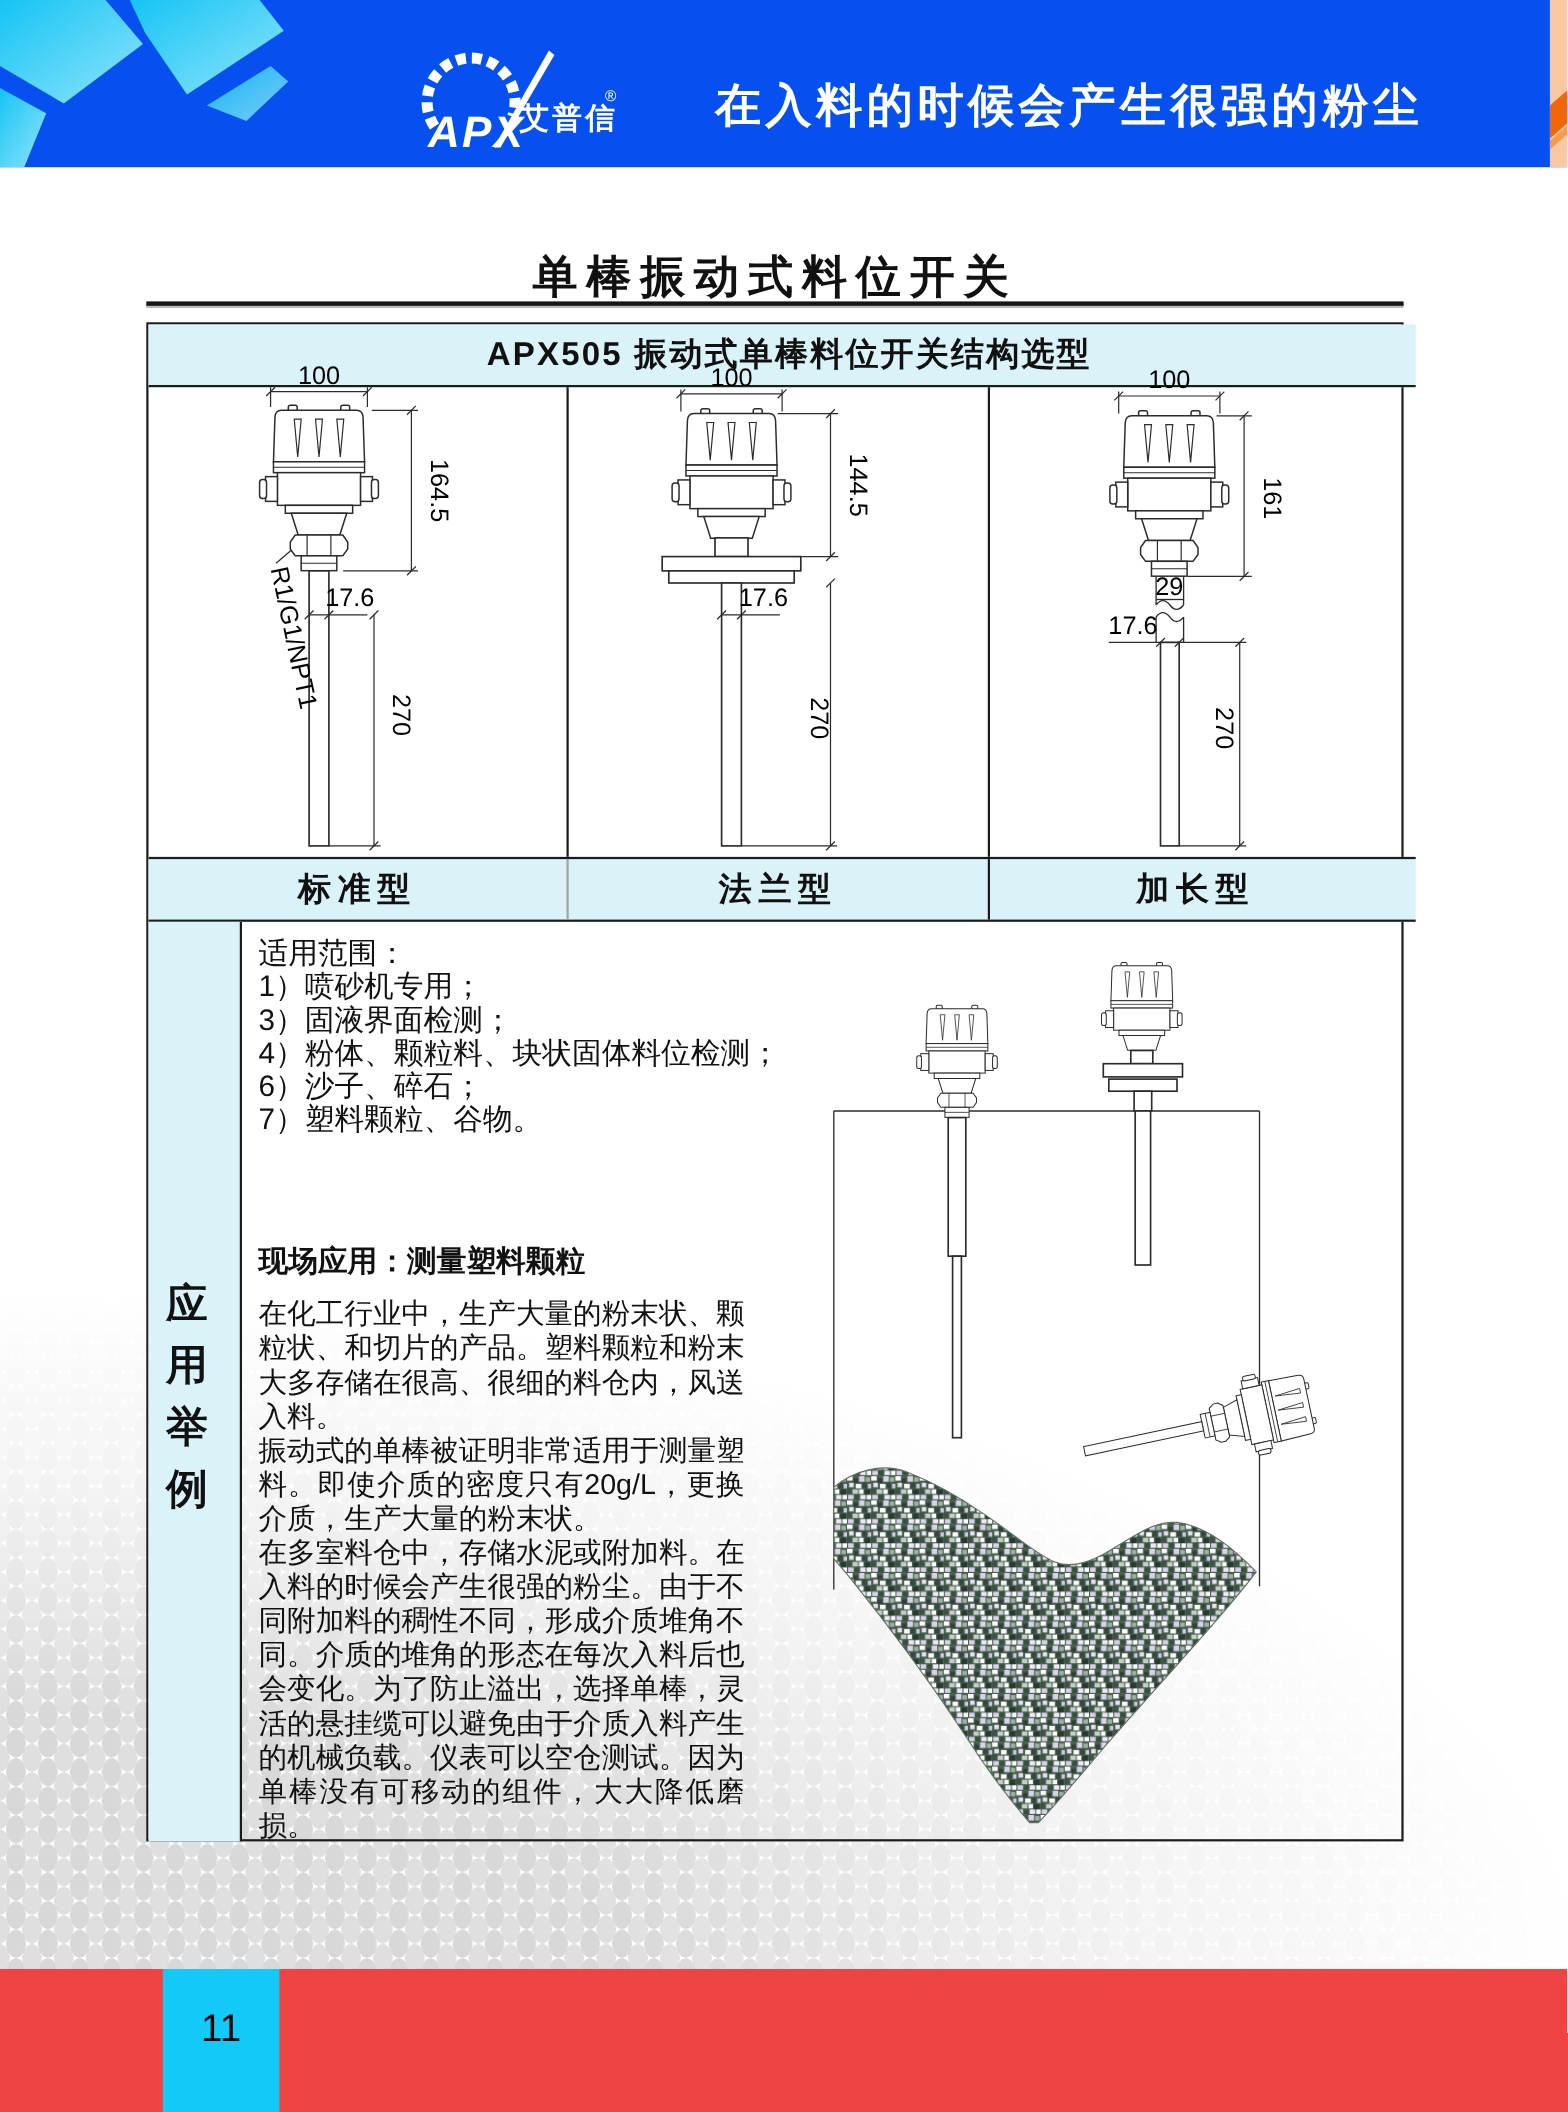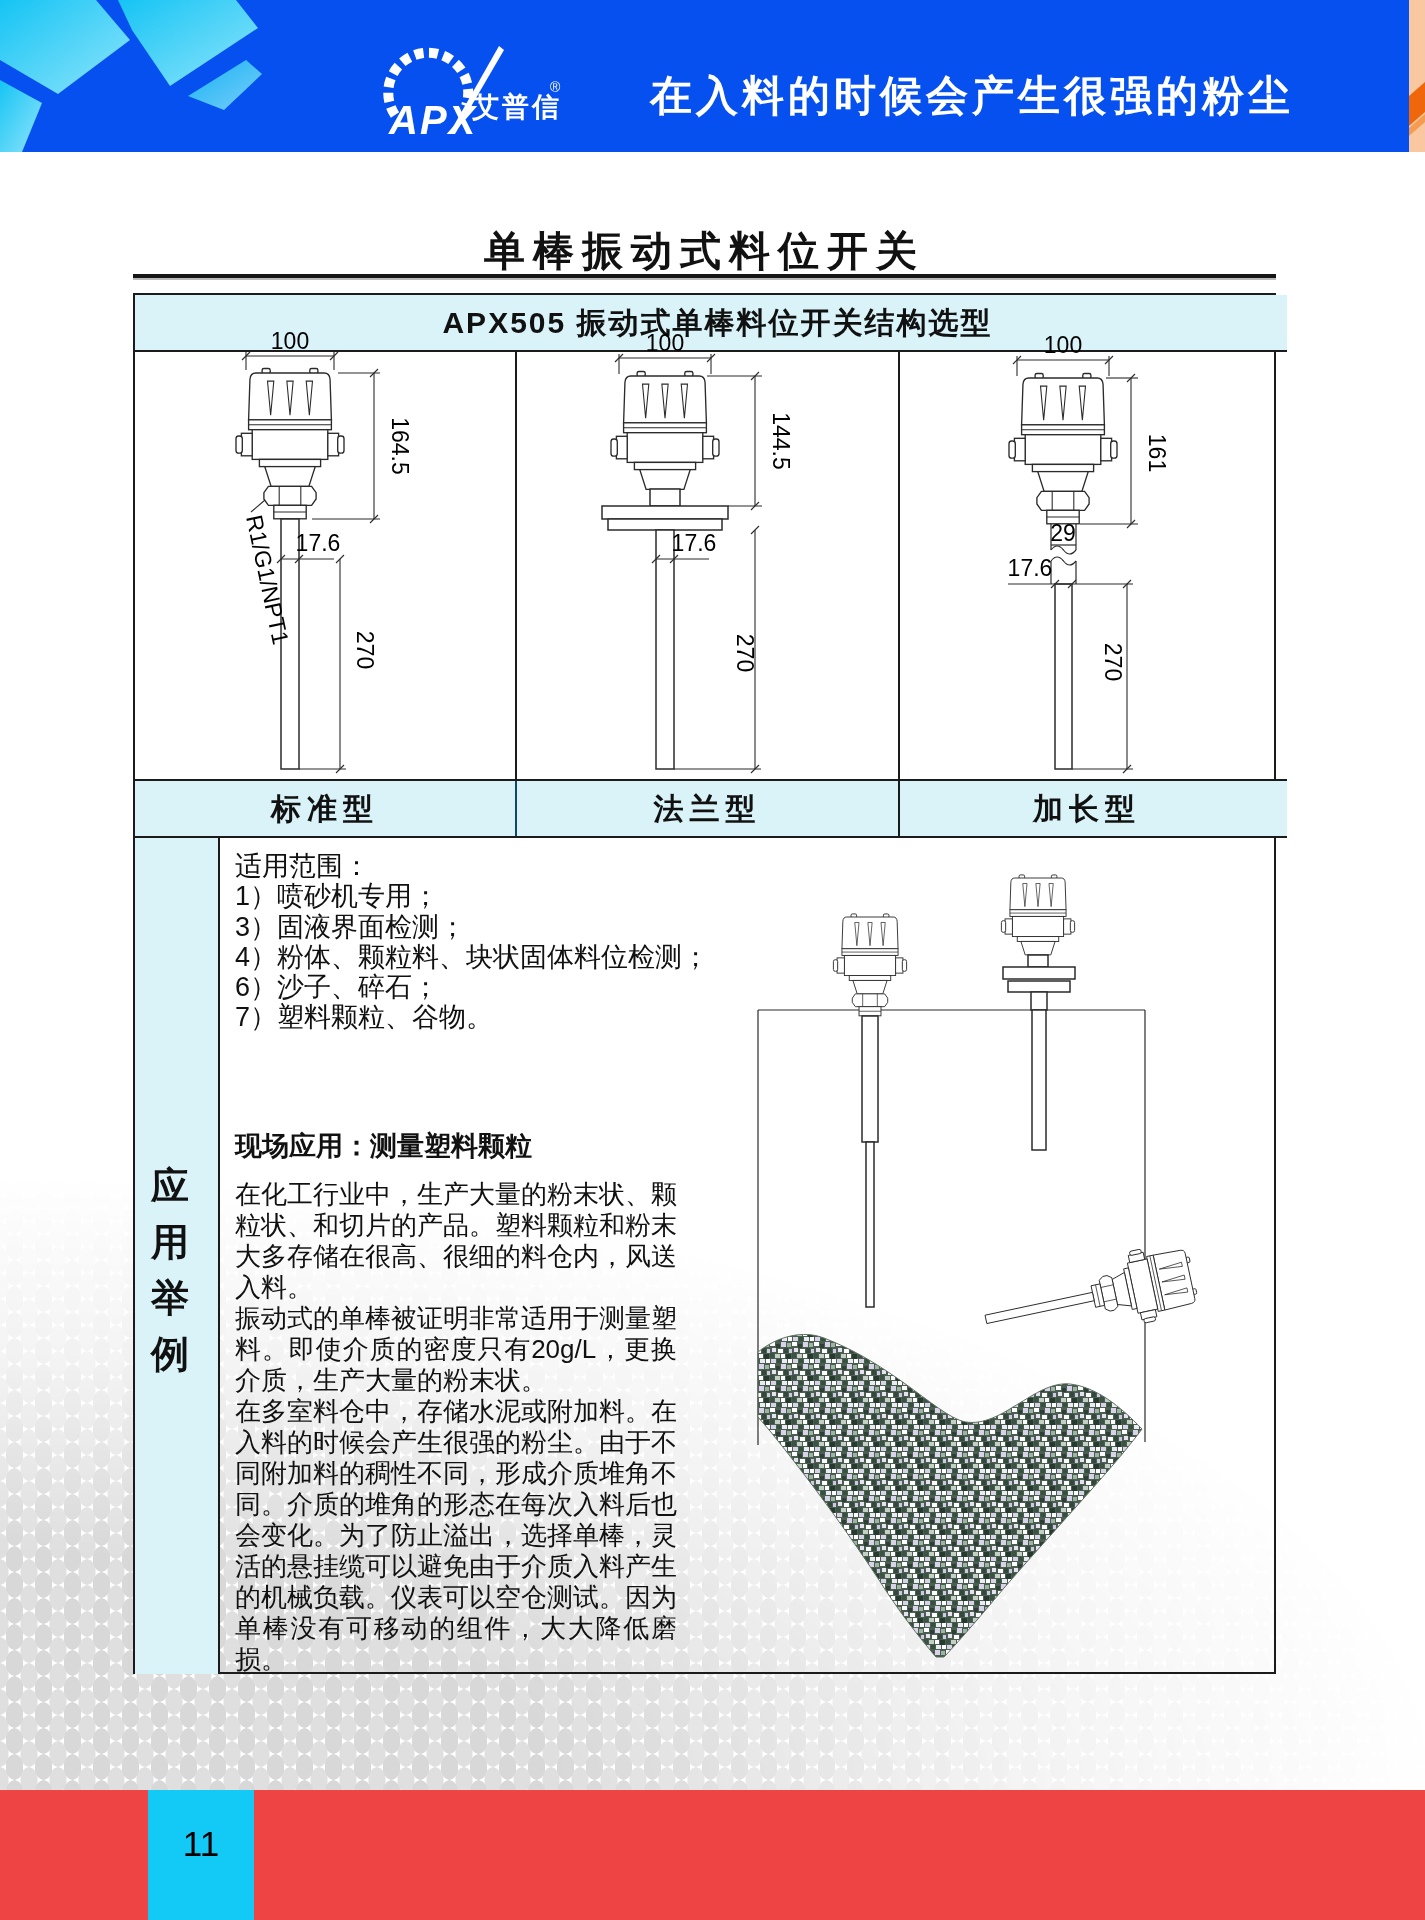--- a/index.html
+++ b/index.html
@@ -27,21 +27,21 @@
 
   
   .tbl{left:133px;top:293px;width:1143px;height:1381px;border:2px solid #1b1b1b;box-sizing:border-box;z-index:2;}
   .cyan{background:#d9f3f9;padding-left:13px;}
   .t-head{left:0;top:0;width:1139px;height:55px;border-bottom:2px solid #1b1b1b;text-align:center;
           line-height:56px;font-size:30px;font-weight:bold;letter-spacing:2px;}
   .vsep1{left:380px;top:57px;width:2px;height:427px;background:#1b1b1b;}
   .vsep2{left:763px;top:57px;width:2px;height:427px;background:#1b1b1b;}
   .t-label-row{left:0;top:484px;width:1139px;height:55px;border-top:2px solid #1b1b1b;border-bottom:2px solid #1b1b1b;box-sizing:content-box;}
   .t-label{top:0;height:55px;line-height:55px;text-align:center;font-size:30px;font-weight:bold;letter-spacing:6px;}
-  .lb0{left:0;width:380px;border-right:2px solid #0c4a6e;}
+  .lb0{left:0;width:380px;border-right:2px solid #a3a3a3;}
   .lb1{left:382px;width:381px;border-right:2px solid #1b1b1b;}
   .lb2{left:765px;width:374px;}
   .sidebar{left:0;top:543px;width:70px;height:836px;border-right:2px solid #1b1b1b;}
   .sidebar-txt{left:0;top:320px;width:70px;text-align:center;font-size:38px;font-weight:bold;line-height:56px;color:#111;}
 
   
   .scope{left:100px;top:556px;font-size:27px;line-height:30.3px;white-space:nowrap;}
   .fieldapp{left:100px;top:833px;font-size:27px;font-weight:bold;white-space:nowrap;}
   .paras{left:100px;top:884px;width:442px;font-size:26px;line-height:31px;text-align:justify;text-justify:inter-character;}
   .paras p{margin:0;}

